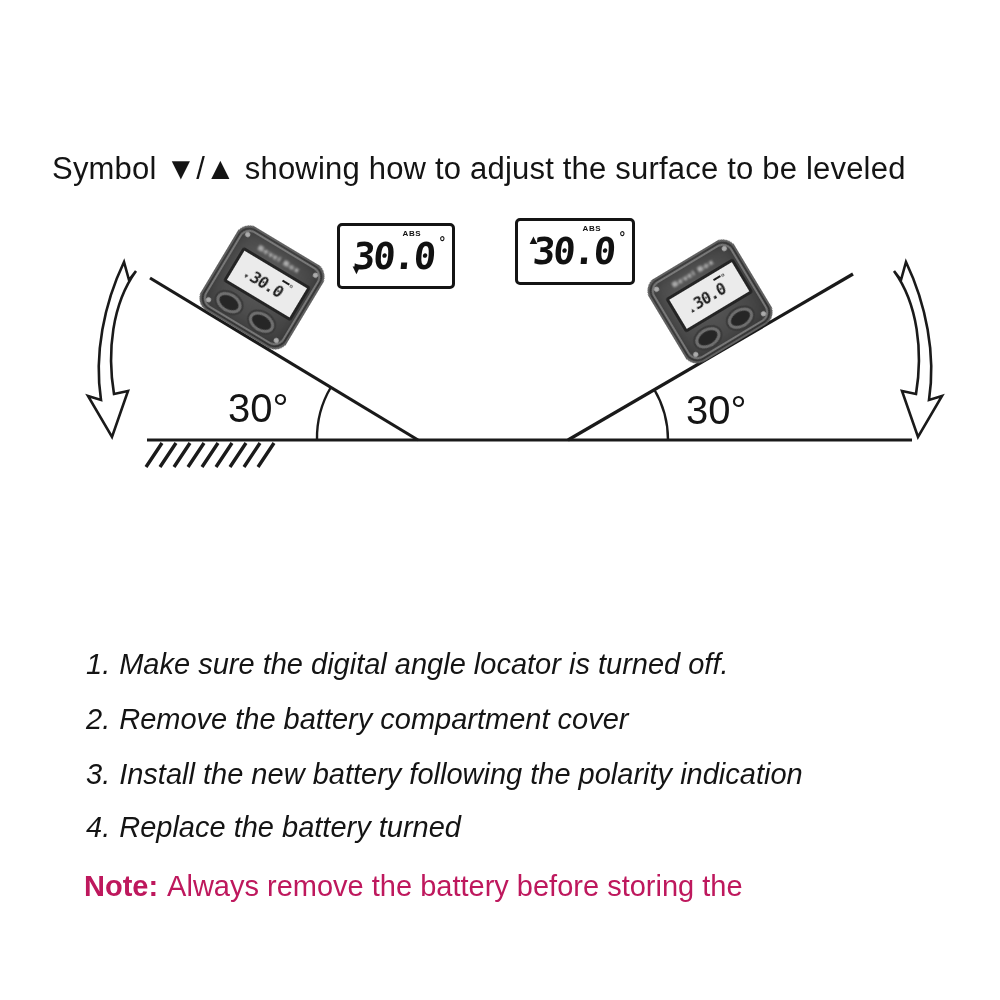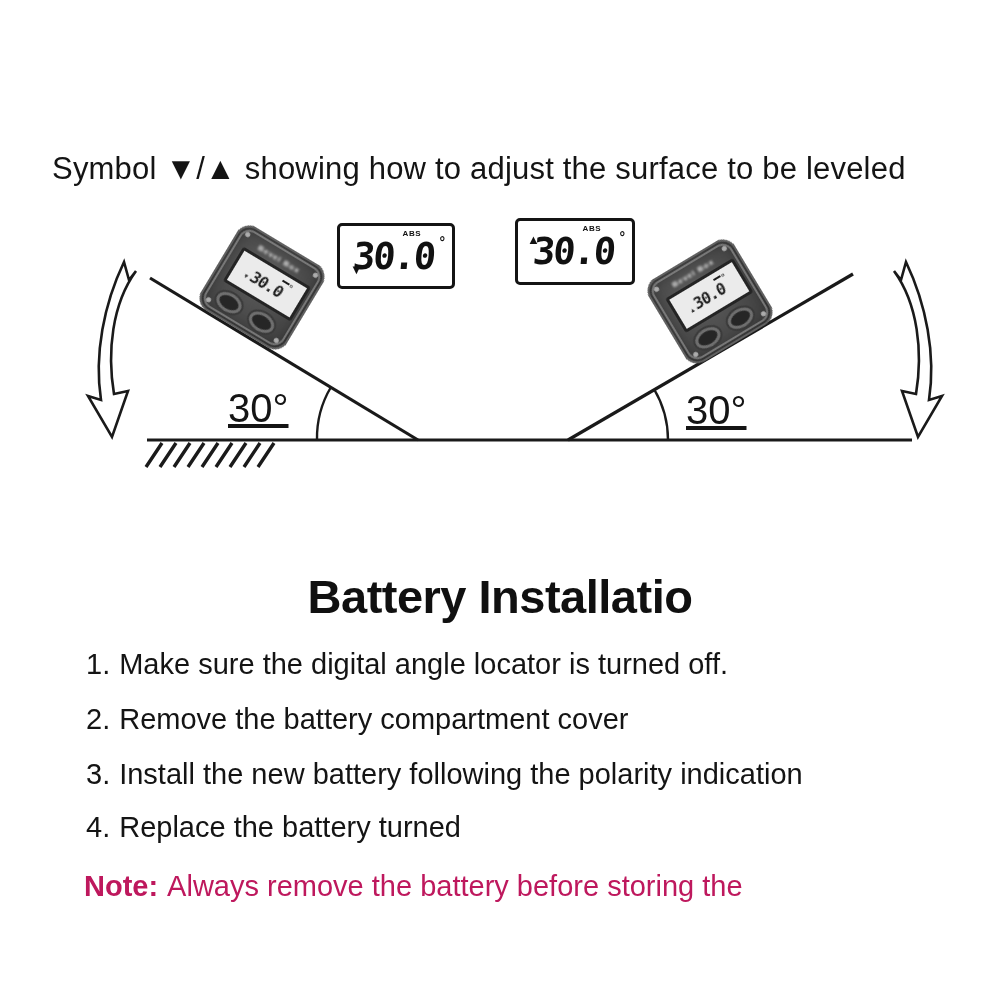--- a/index.html
+++ b/index.html
@@ -63,31 +63,31 @@
   .reading { position:absolute; right:18px; top:12px;
              font-family:"DejaVu Sans Mono", monospace; font-weight:bold;
              font-size:37px; line-height:1; letter-spacing:-2px;
              transform:skewX(-5deg); color:#111; }
   .deg { position:absolute; right:7px; top:8px; font-size:14px;
          font-weight:bold; color:#111; }
   .abs-label { position:absolute; right:31px; top:3px; font-size:8px;
                font-weight:bold; letter-spacing:.5px; color:#111; }
 
   
-  .angle-label { font-size:40px; color:#141414; z-index:2;text-decoration:underline; }
+  .angle-label { font-size:40px; color:#141414; z-index:2; }
   .angle-left  { left:228px; top:374px; }
   .angle-right { left:686px; top:376px; }
   .plane-label { left:614px; top:440px; font-size:36px; color:#141414;
                  white-space:nowrap; }
 
   
   .heading { left:0; right:0; top:557px; text-align:center;
              font-size:47px; font-weight:bold; letter-spacing:-0.5px;
              color:#101010; }
-  .step { left:86px; font-size:29px; color:#141414; white-space:nowrap; }
+  .step { left:86px; font-size:29px; color:#141414; white-space:nowrap;font-style:italic; }
   .step .num { margin-right:9px; }
   .step-1 { top:636px; } .step-2 { top:691px; }
   .step-3 { top:746px; } .step-4 { top:799px; }
   .note-line1 { left:84px; top:858px; font-size:29px; color:#be185d;
                 white-space:nowrap; }
   .note-label { font-weight:bold; margin-right:9px; }
   .note-line2 { left:158px; top:898px; font-size:29px; color:#141414; }
 </style>
 </head>
 <body>
@@ -154,21 +154,20 @@
   <div class="lcd-box lcd-right">
     <span class="pointer">▲</span>
     <span class="abs-label">ABS</span>
     <span class="reading">30.0</span>
     <span class="deg">°</span>
   </div>
 
   <div class="abs angle-label angle-left">30°</div>
   <div class="abs angle-label angle-right">30°</div>
 
-  <div class="abs heading">Battery Installatio</div>
 
   <div class="abs step step-1">
     <span class="num">1.</span><span>Make sure the digital angle locator is turned off.</span>
   </div>
   <div class="abs step step-2">
     <span class="num">2.</span><span>Remove the battery compartment cover</span>
   </div>
   <div class="abs step step-3">
     <span class="num">3.</span><span>Install the new battery following the polarity indication</span>
   </div>

